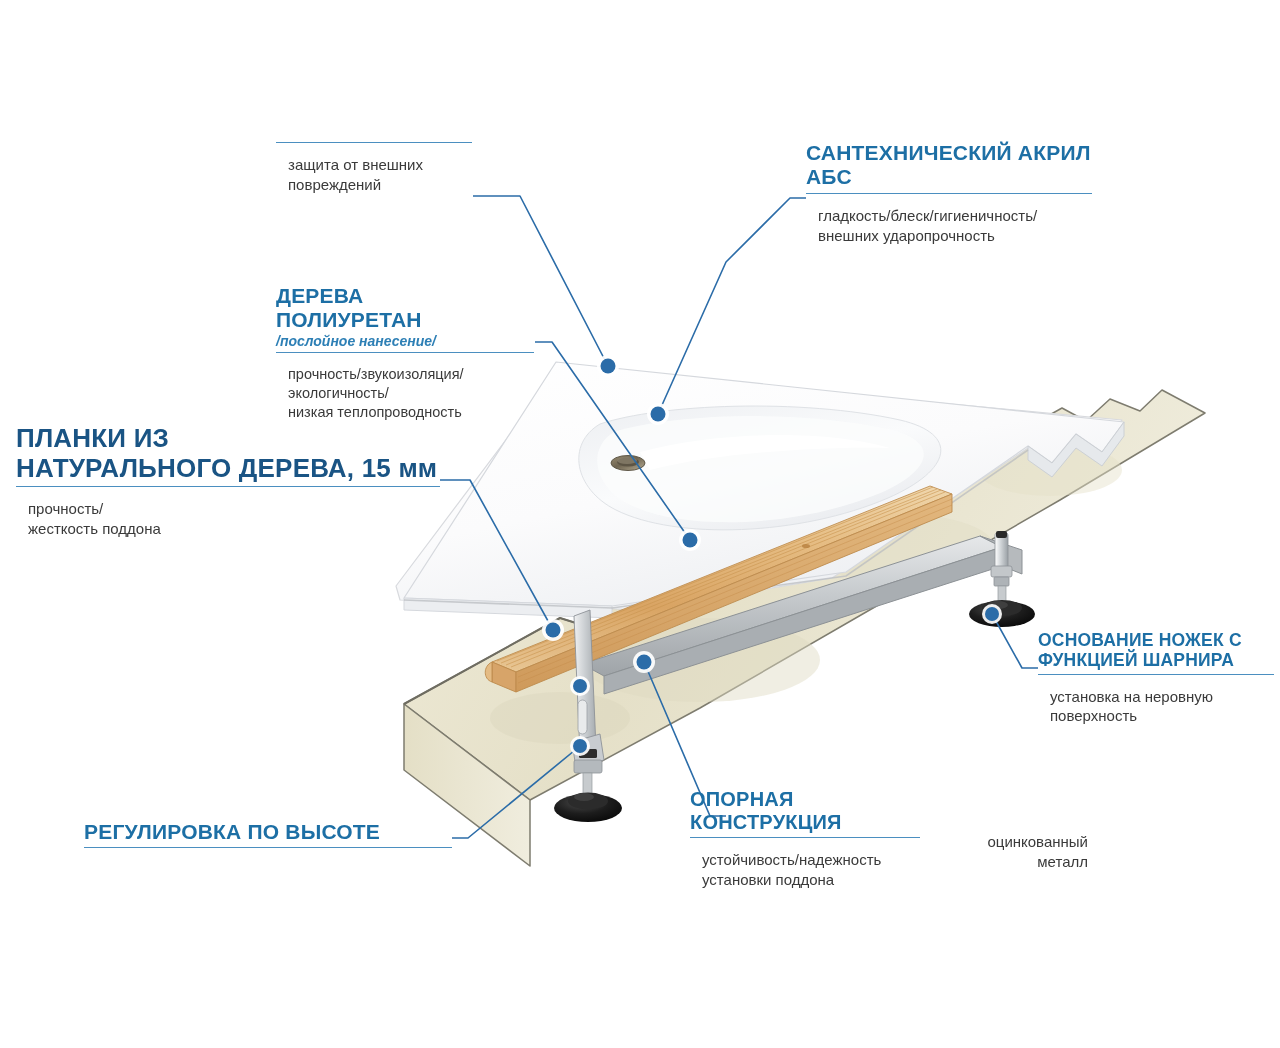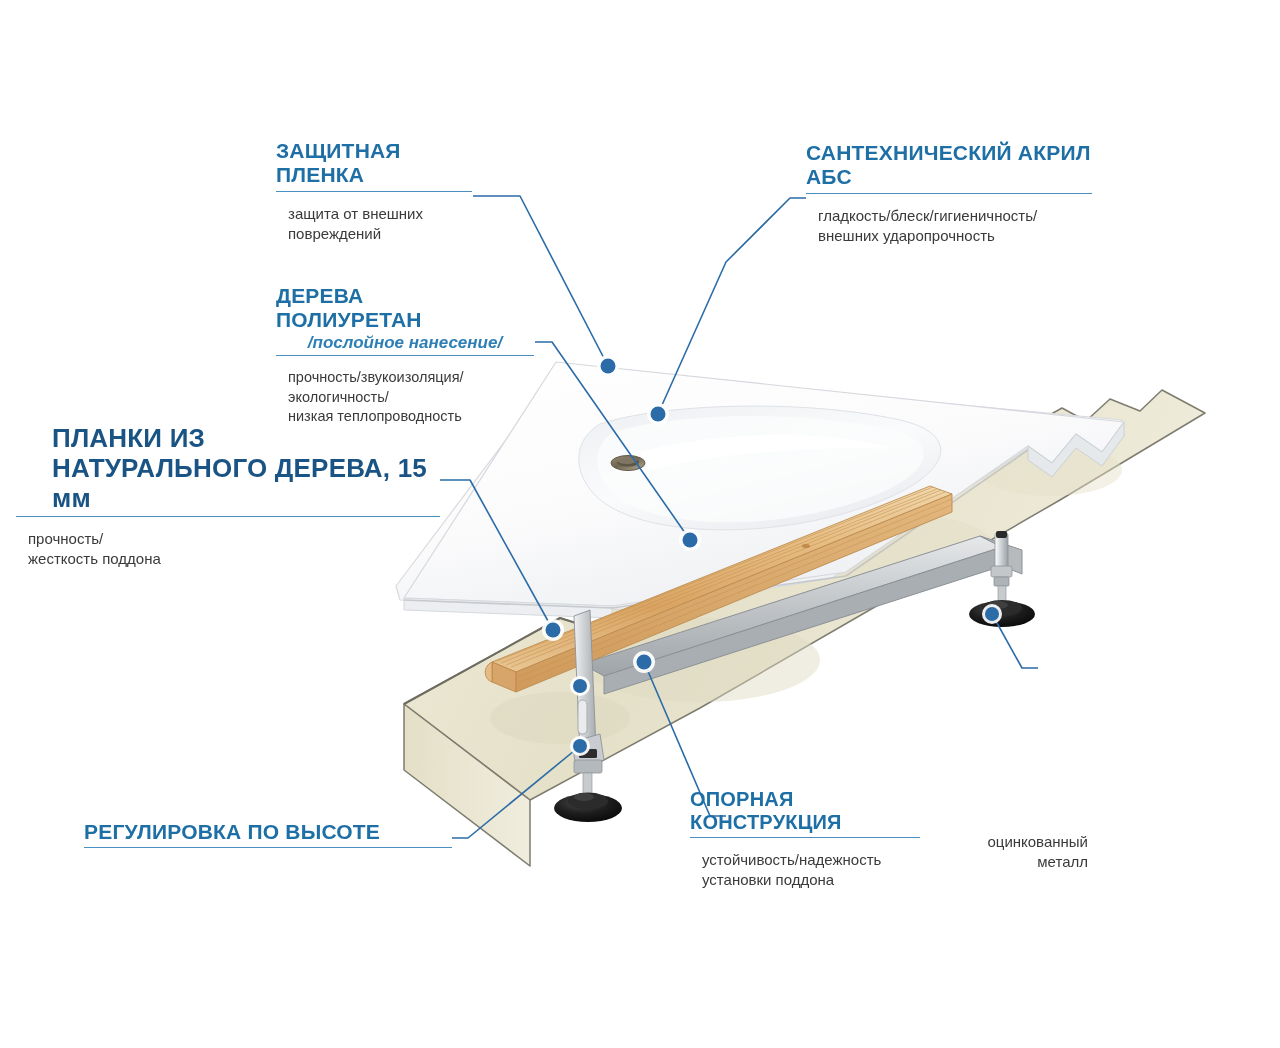--- a/index.html
+++ b/index.html
@@ -56,25 +56,25 @@
   #co-film        { left: 276px; top: 139px; width: 196px; }
   #co-film .co-title { font-size: 21px; }
   #co-film .co-body  { font-size: 15px; }
 
   #co-acryl       { left: 806px; top: 141px; width: 286px; }
   #co-acryl .co-title { font-size: 21px; }
   #co-acryl .co-body  { font-size: 15px; }
 
   #co-pu          { left: 276px; top: 284px; width: 258px; }
   #co-pu .co-title { font-size: 21px; }
-  #co-pu .co-sub   { font-size: 17px; text-align: center; }
+  #co-pu .co-sub   { font-size: 14px; }
   #co-pu .co-body  { font-size: 14.5px; }
 
   #co-wood        { left: 16px; top: 423px; width: 424px; }
-  #co-wood .co-title { font-size: 26px; color: #1a5484; margin-left: 36px; }
+  #co-wood .co-title { font-size: 26px; color: #1a5484; }
   #co-wood .co-body  { font-size: 15px; }
 
   #co-hinge       { left: 1038px; top: 630px; width: 236px; }
   #co-hinge .co-title { font-size: 17.5px; }
   #co-hinge .co-body  { font-size: 15px; }
 
   #co-frame       { left: 690px; top: 788px; width: 230px; }
   #co-frame .co-title { font-size: 20px; }
   #co-frame .co-body  { font-size: 15px; }
 
@@ -363,22 +363,20 @@
           <circle cx="580" cy="746" r="7" fill="#2b6ca8"></circle>
         </g>
       <g>
           <circle cx="580" cy="686" r="10" fill="#ffffff" opacity="0.92"></circle>
           <circle cx="580" cy="686" r="7" fill="#2b6ca8"></circle>
         </g>
     </g>
   </svg>
 
   <div class="callout" id="co-film">
-    <div class="co-title">ЗАЩИТНАЯ
-ПЛЕНКА</div>
     <div class="co-rule"></div>
     <div class="co-body">защита от внешних
 повреждений</div>
   </div>
 
   <div class="callout" id="co-acryl">
     <div class="co-title">САНТЕХНИЧЕСКИЙ АКРИЛ
 АБС</div>
     <div class="co-rule"></div>
     <div class="co-body">гладкость/блеск/гигиеничность/
@@ -396,20 +394,27 @@
   </div>
 
   <div class="callout" id="co-wood">
     <div class="co-title">ПЛАНКИ ИЗ
 НАТУРАЛЬНОГО ДЕРЕВА, 15 мм</div>
     <div class="co-rule"></div>
     <div class="co-body">прочность/
 жесткость поддона</div>
   </div>
 
+  <div class="callout" id="co-hinge">
+    <div class="co-title">ОСНОВАНИЕ НОЖЕК С
+ФУНКЦИЕЙ ШАРНИРА</div>
+    <div class="co-rule"></div>
+    <div class="co-body">установка на неровную
+поверхность</div>
+  </div>
 
   <div class="callout" id="co-frame">
     <div class="co-title">ОПОРНАЯ КОНСТРУКЦИЯ</div>
     <div class="co-rule"></div>
     <div class="co-body">устойчивость/надежность
 установки поддона</div>
   </div>
 
   <div class="callout" id="co-height">
     <div class="co-title">РЕГУЛИРОВКА ПО ВЫСОТЕ</div>

